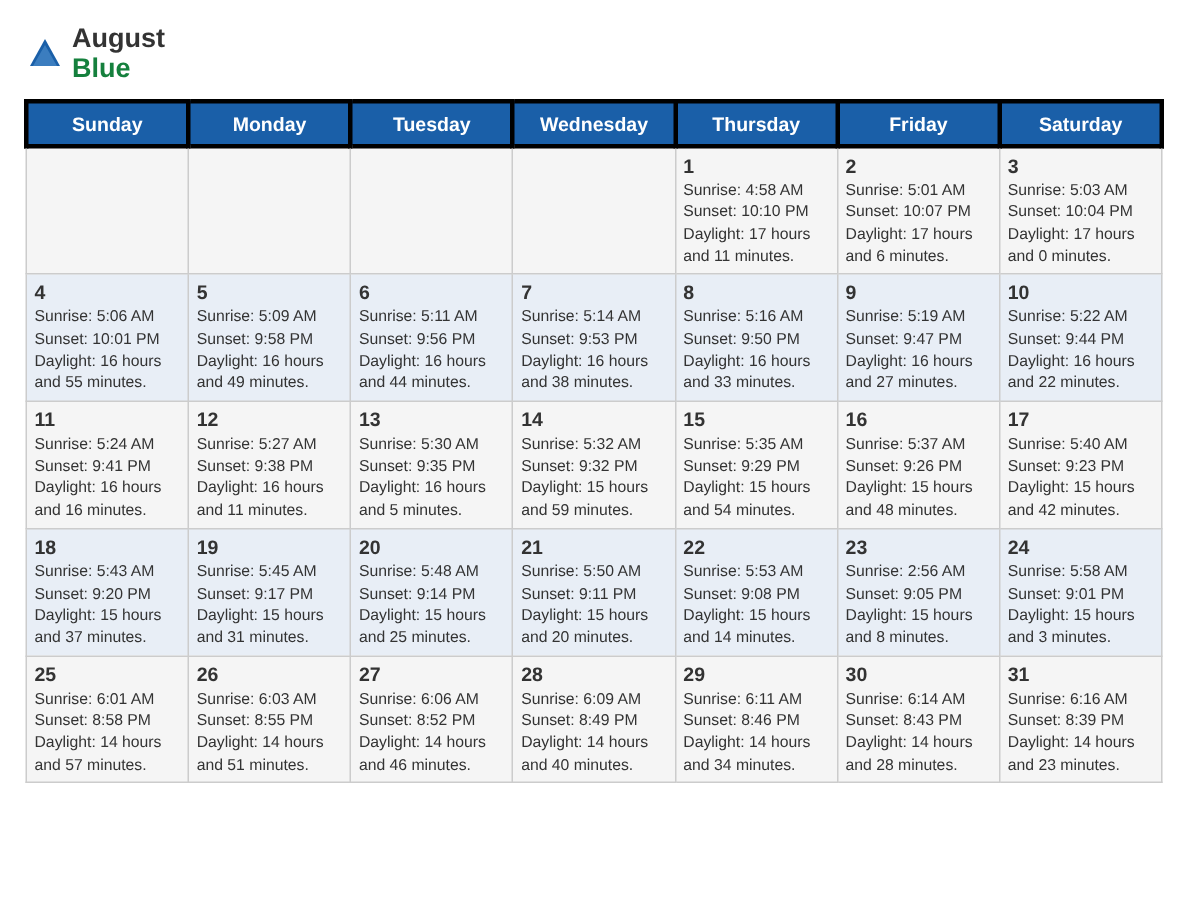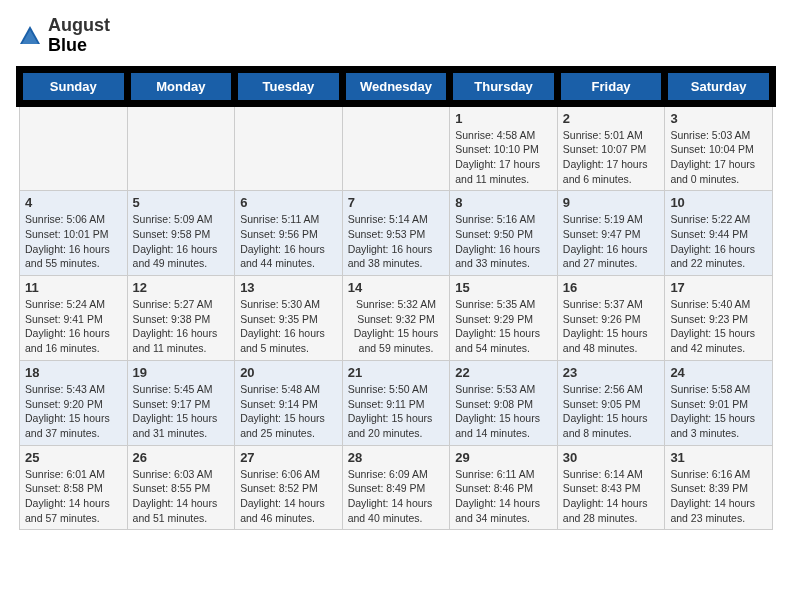--- a/index.html
+++ b/index.html
@@ -20,21 +20,21 @@
       display: flex;
       align-items: center;
       gap: 4px;
     }
     .logo-text {
       font-size: 18px;
       font-weight: bold;
       line-height: 1.1;
     }
     .logo-general { color: #333; }
-    .logo-blue { color: #000000; }
+    .logo-blue { color: #15803d; }
     .logo-icon {
       width: 28px;
       height: 28px;
     }
     .title-block {
       text-align: right;
     }
     .title-block h1 {
       font-size: 36px;
       font-weight: bold;
@@ -51,21 +51,21 @@
       border-collapse: collapse;
       font-size: 11px;
     }
     thead tr th {
       background-color: #1a5fa8;
       color: #fff;
       padding: 6px 4px;
       text-align: center;
       font-size: 13px;
       font-weight: bold;
-      border: 7px solid #000000;
+      border: 3px solid #000000;
     }
     tbody tr td {
       border: 1px solid #ccc;
       vertical-align: top;
       padding: 4px 5px;
       min-height: 70px;
       width: calc(100% / 7);
     }
     tbody tr:nth-child(odd) td {
       background-color: #f5f5f5;
@@ -213,21 +213,21 @@
         </td>
         <td>
           <span class="day-number">13</span>
           <div class="day-info" style="white-space: pre-line;">Sunrise: 5:30 AM
 Sunset: 9:35 PM
 Daylight: 16 hours
 and 5 minutes.</div>
         </td>
         <td>
           <span class="day-number">14</span>
-          <div class="day-info" style="white-space: pre-line; text-align: center;">Sunrise: 5:32 AM
+          <div class="day-info" style="white-space: pre-line;">Sunrise: 5:32 AM
 Sunset: 9:32 PM
 Daylight: 15 hours
 and 59 minutes.</div>
         </td>
         <td>
           <span class="day-number">15</span>
           <div class="day-info" style="white-space: pre-line;">Sunrise: 5:35 AM
 Sunset: 9:29 PM
 Daylight: 15 hours
 and 54 minutes.</div>

